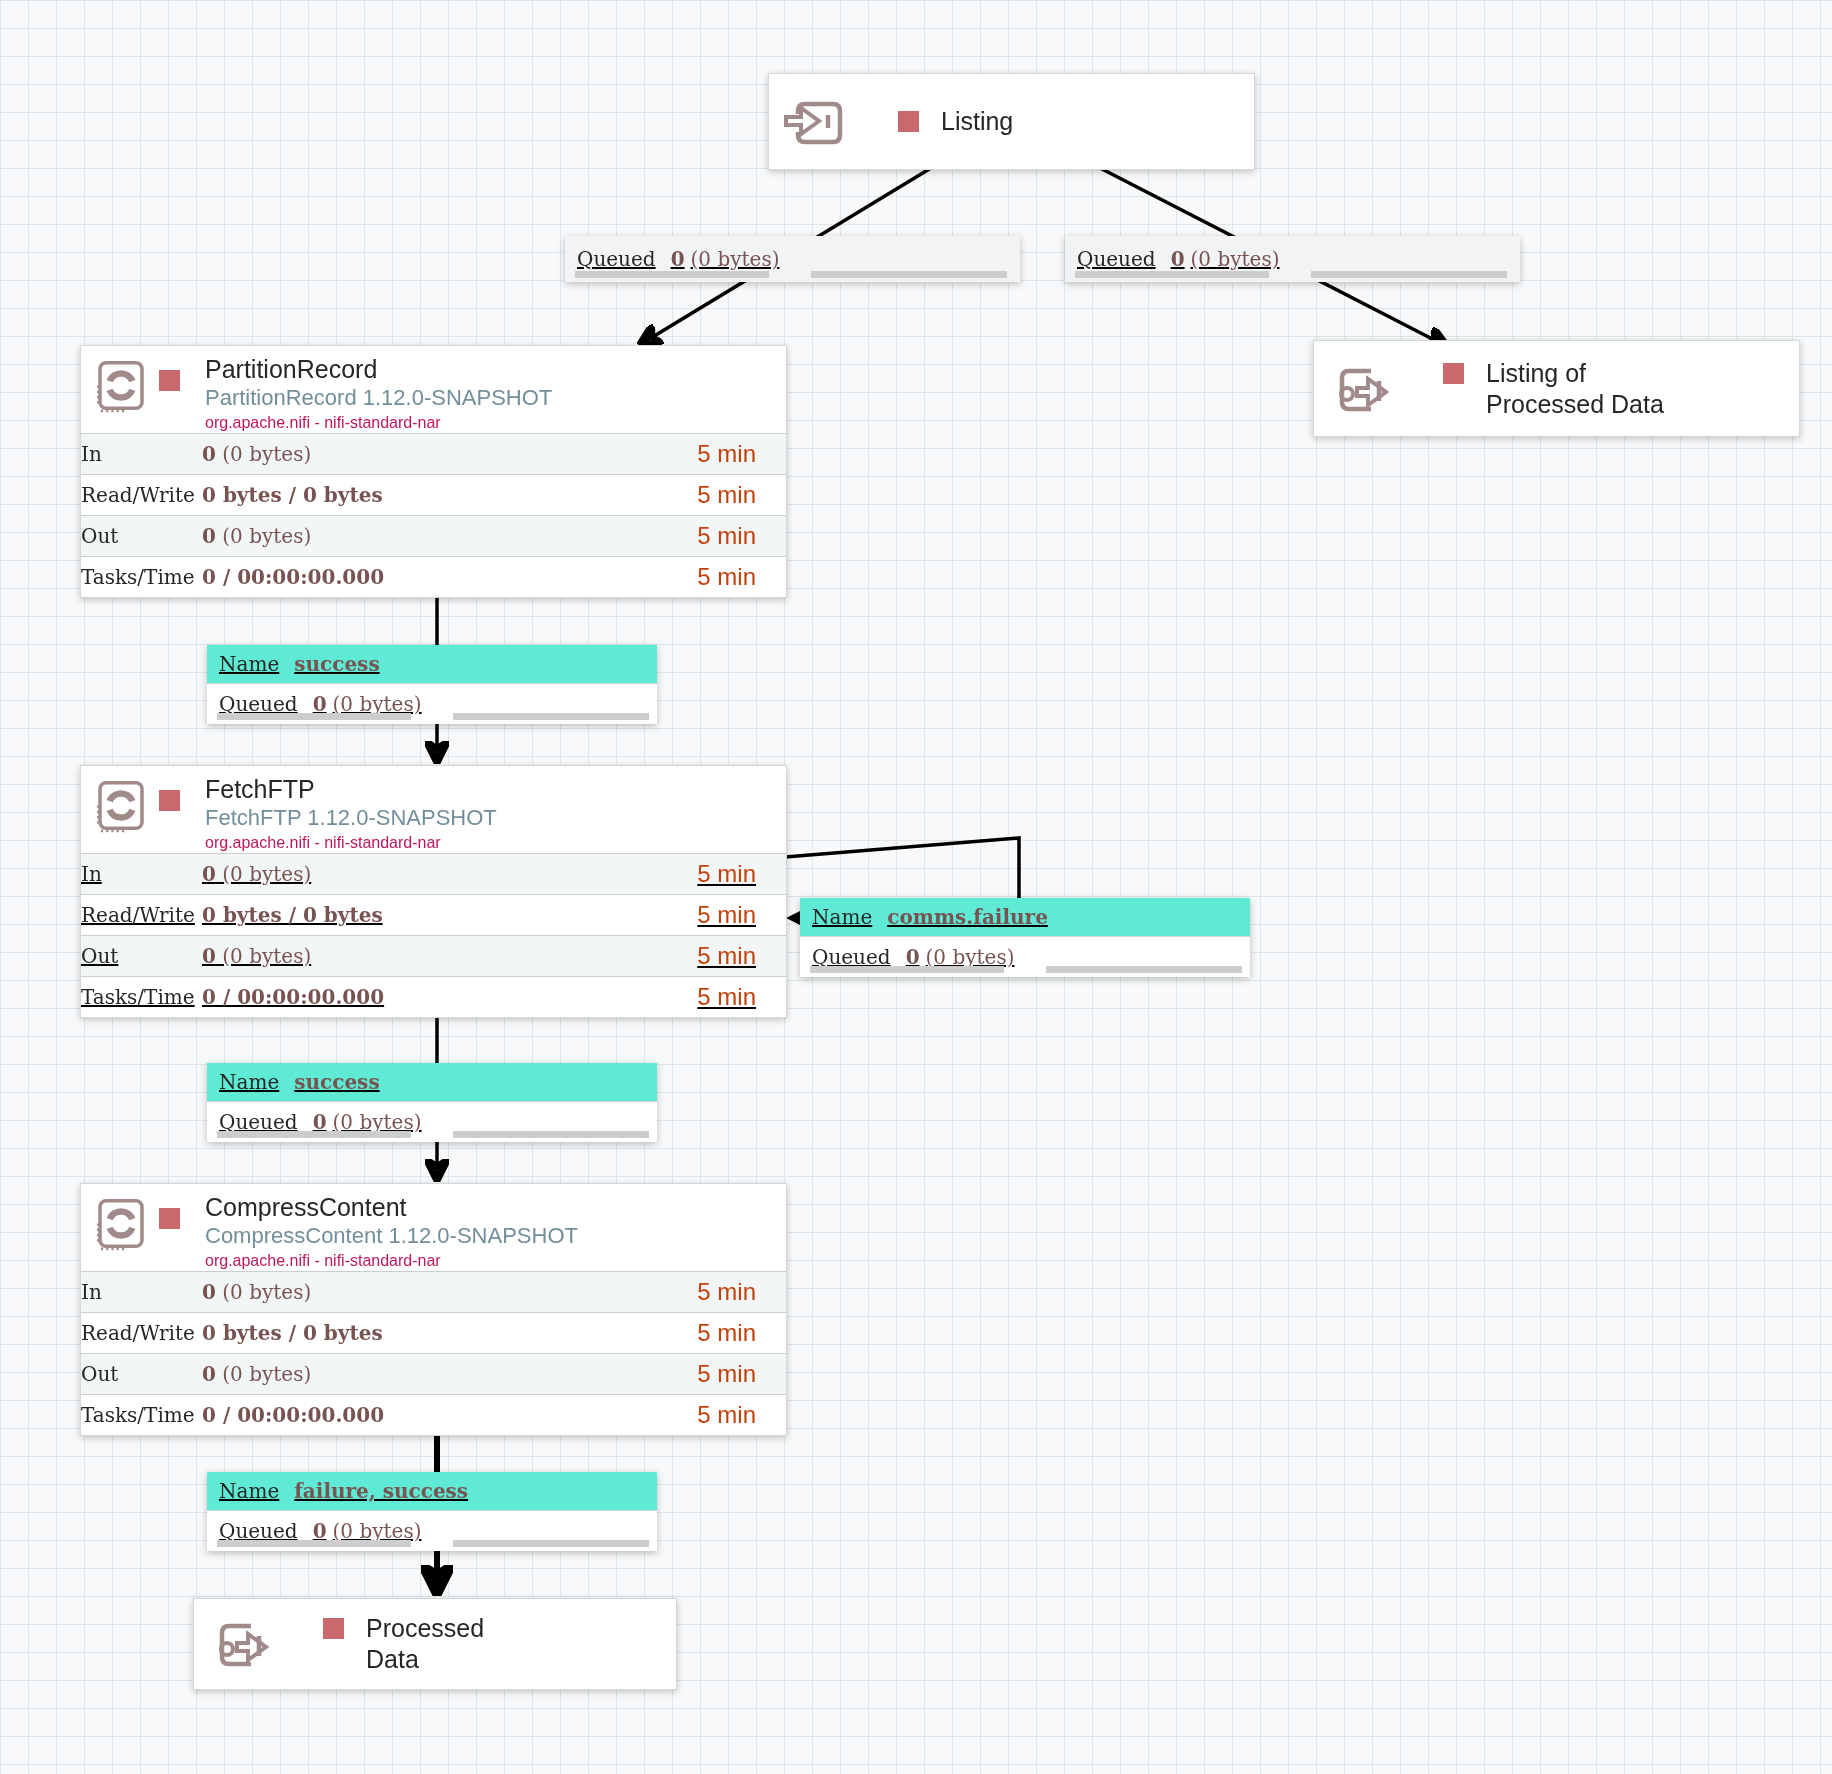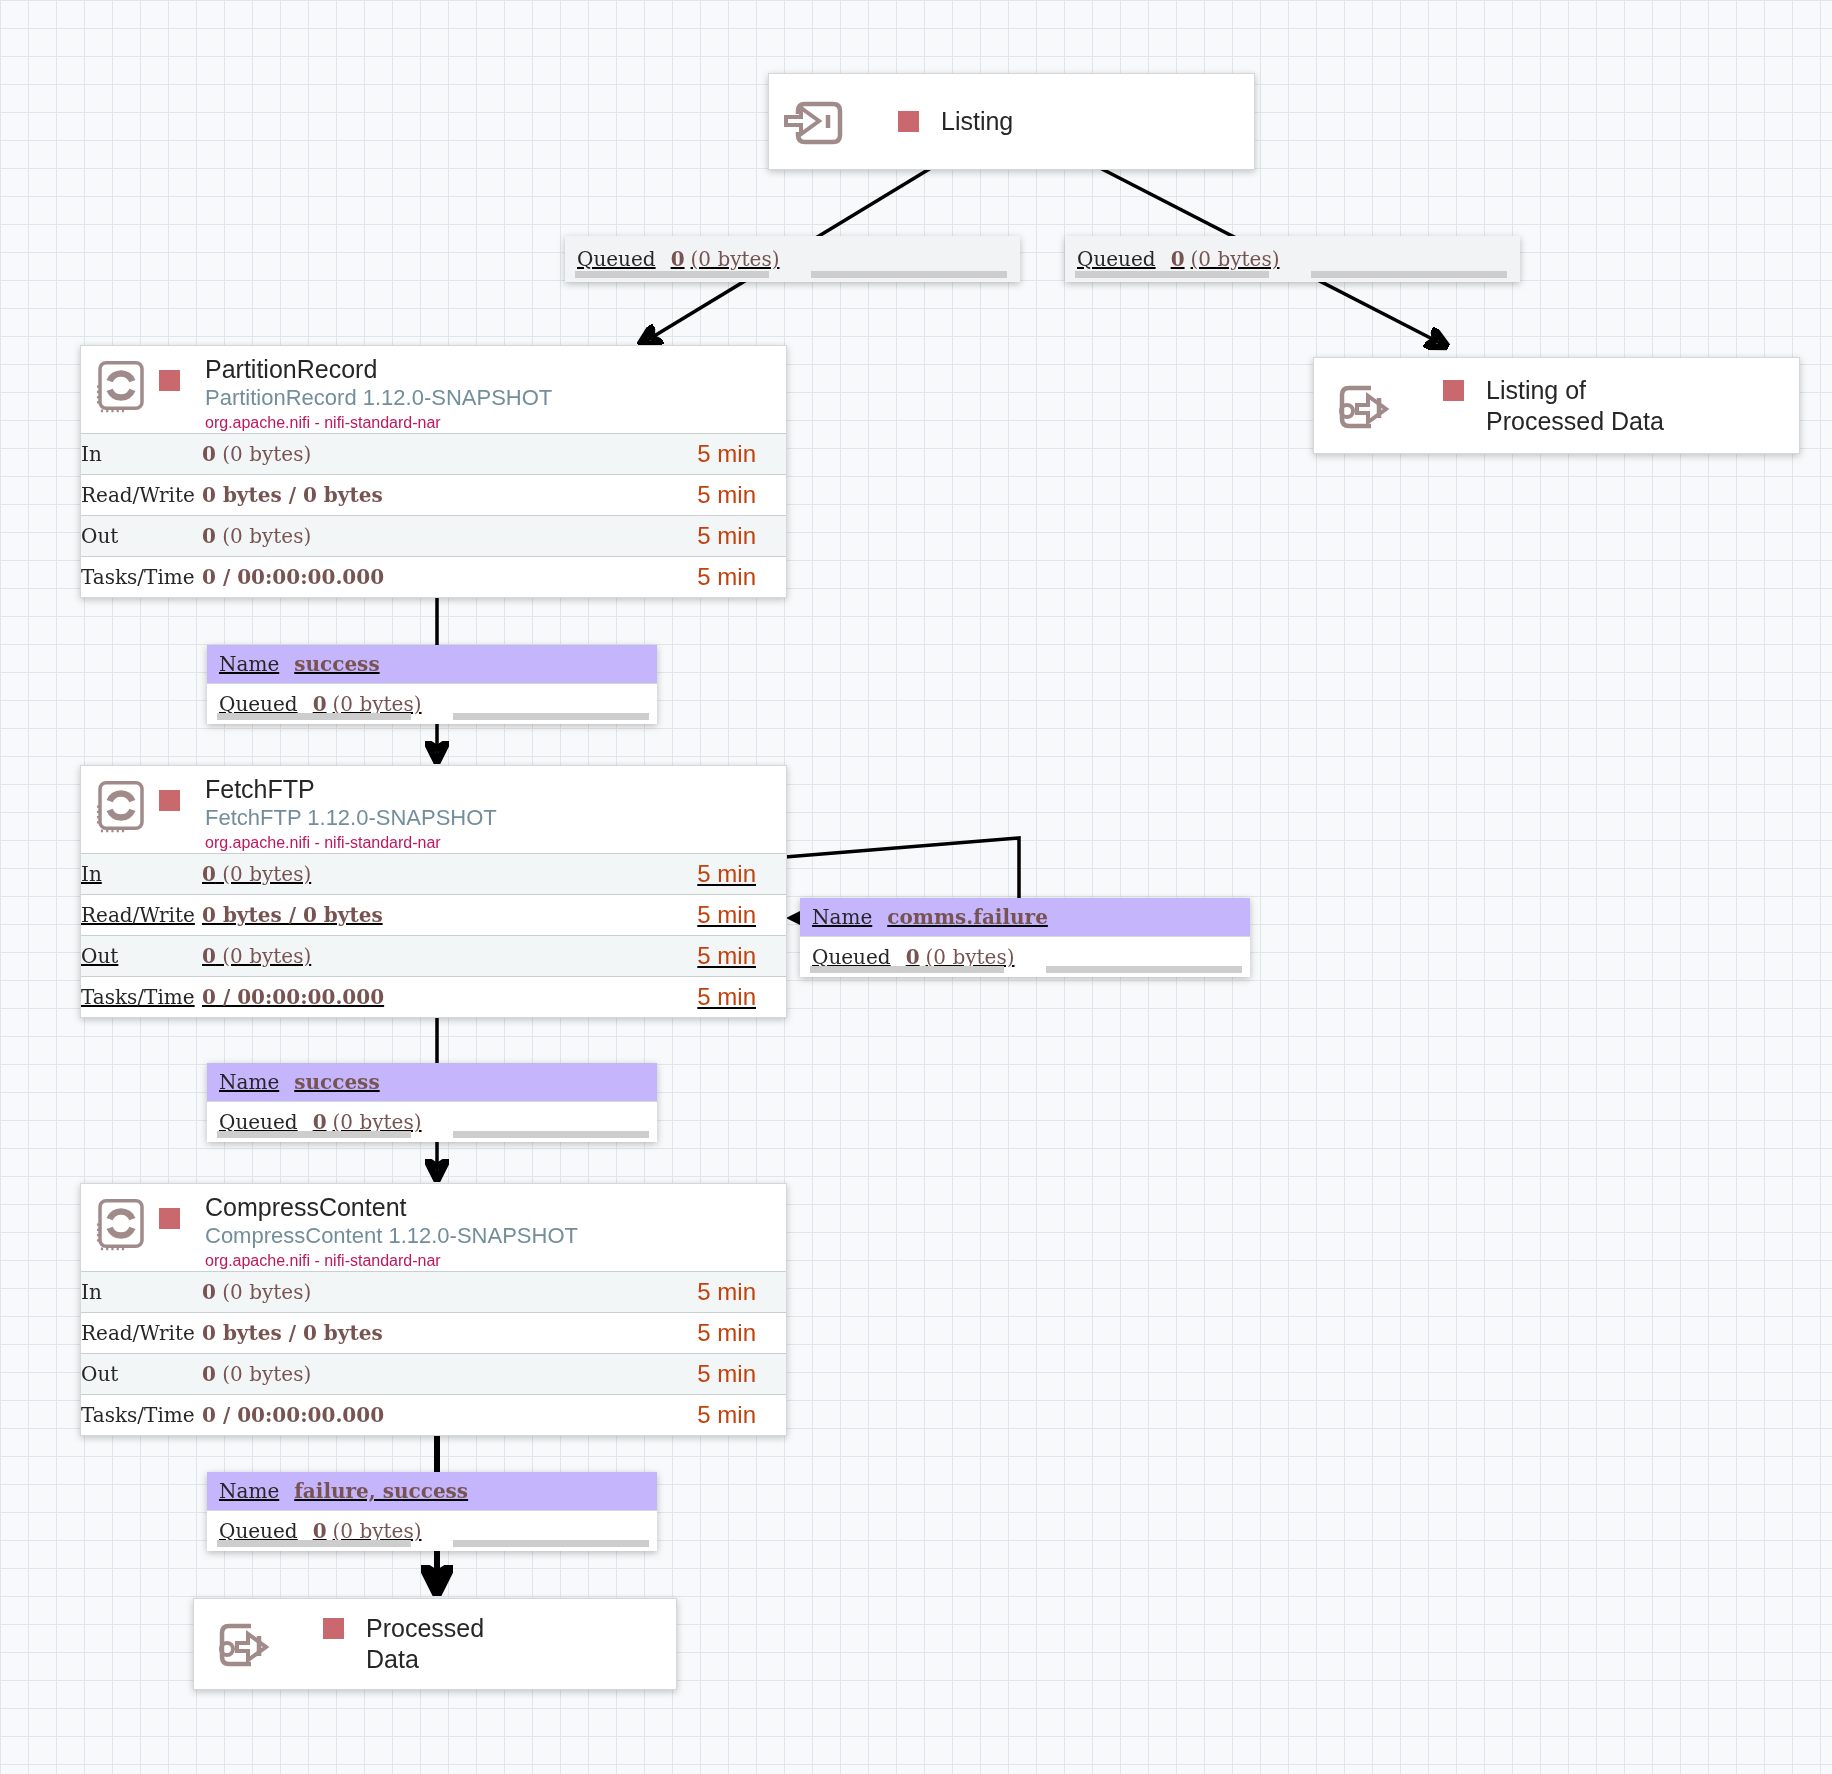--- a/index.html
+++ b/index.html
@@ -41,41 +41,41 @@
         box-shadow:0 2px 7px rgba(0,0,0,.22);display:flex;align-items:center;}
   .port-icon{width:64px;height:64px;margin-left:13px;flex:none;}
   .port-body{display:flex;align-items:flex-start;margin-left:24px;padding-left:28px;}
   .port-square{width:21px;height:21px;background:#c9696e;flex:none;margin-top:5px;}
   .port-name{margin-left:22px;font-size:25px;line-height:31px;color:#262626;}
 
   
   .clabel{position:absolute;z-index:2;width:450px;
           box-shadow:0 2px 7px rgba(0,0,0,.25);
           font-family:"DejaVu Serif",serif;font-size:20px;text-decoration:underline;}
-  .nrow{height:38px;background:#c4b5fd;border-bottom:1px solid #d3d7d9;
+  .nrow{height:38px;background:#5eead4;border-bottom:1px solid #d3d7d9;
         display:flex;align-items:center;}
   .qrow{height:40px;background:#fff;position:relative;display:flex;align-items:center;}
   .clabel.single{width:455px;}
   .clabel.single .qrow{height:46px;background:#f1f3f4;}
   .lab{color:#262626;margin-left:12px;}
   .cval{color:#775351;font-weight:bold;margin-left:15px;}
   .crest{color:#775351;margin-left:6px;}
   .bar{position:absolute;bottom:4px;height:7px;background:#cdcdcd;}
   .bar1{left:10px;width:194px;}
   .bar2{left:246px;width:196px;}
 
   
   .icon-stroke{stroke:#a18a8a;fill:none;}
 
   
   #proc-partitionrecord{left:80px;top:345px;}
   #proc-fetchftp{left:80px;top:765px;text-decoration:underline;}
   #proc-compresscontent{left:80px;top:1183px;}
   #port-listing{left:768px;top:73px;width:485px;height:95px;}
-  #port-listing-of-processed-data{left:1313px;top:357px;width:485px;height:95px;}
+  #port-listing-of-processed-data{left:1313px;top:340px;width:485px;height:95px;}
   #port-processed-data{left:193px;top:1598px;width:482px;height:90px;}
   #label-q-left{left:565px;top:236px;}
   #label-q-right{left:1065px;top:236px;}
   #label-success-1{left:207px;top:645px;}
   #label-comms-failure{left:800px;top:898px;}
   #label-success-2{left:207px;top:1063px;}
   #label-failure-success{left:207px;top:1472px;}
 </style>
 </head>
 <body>

